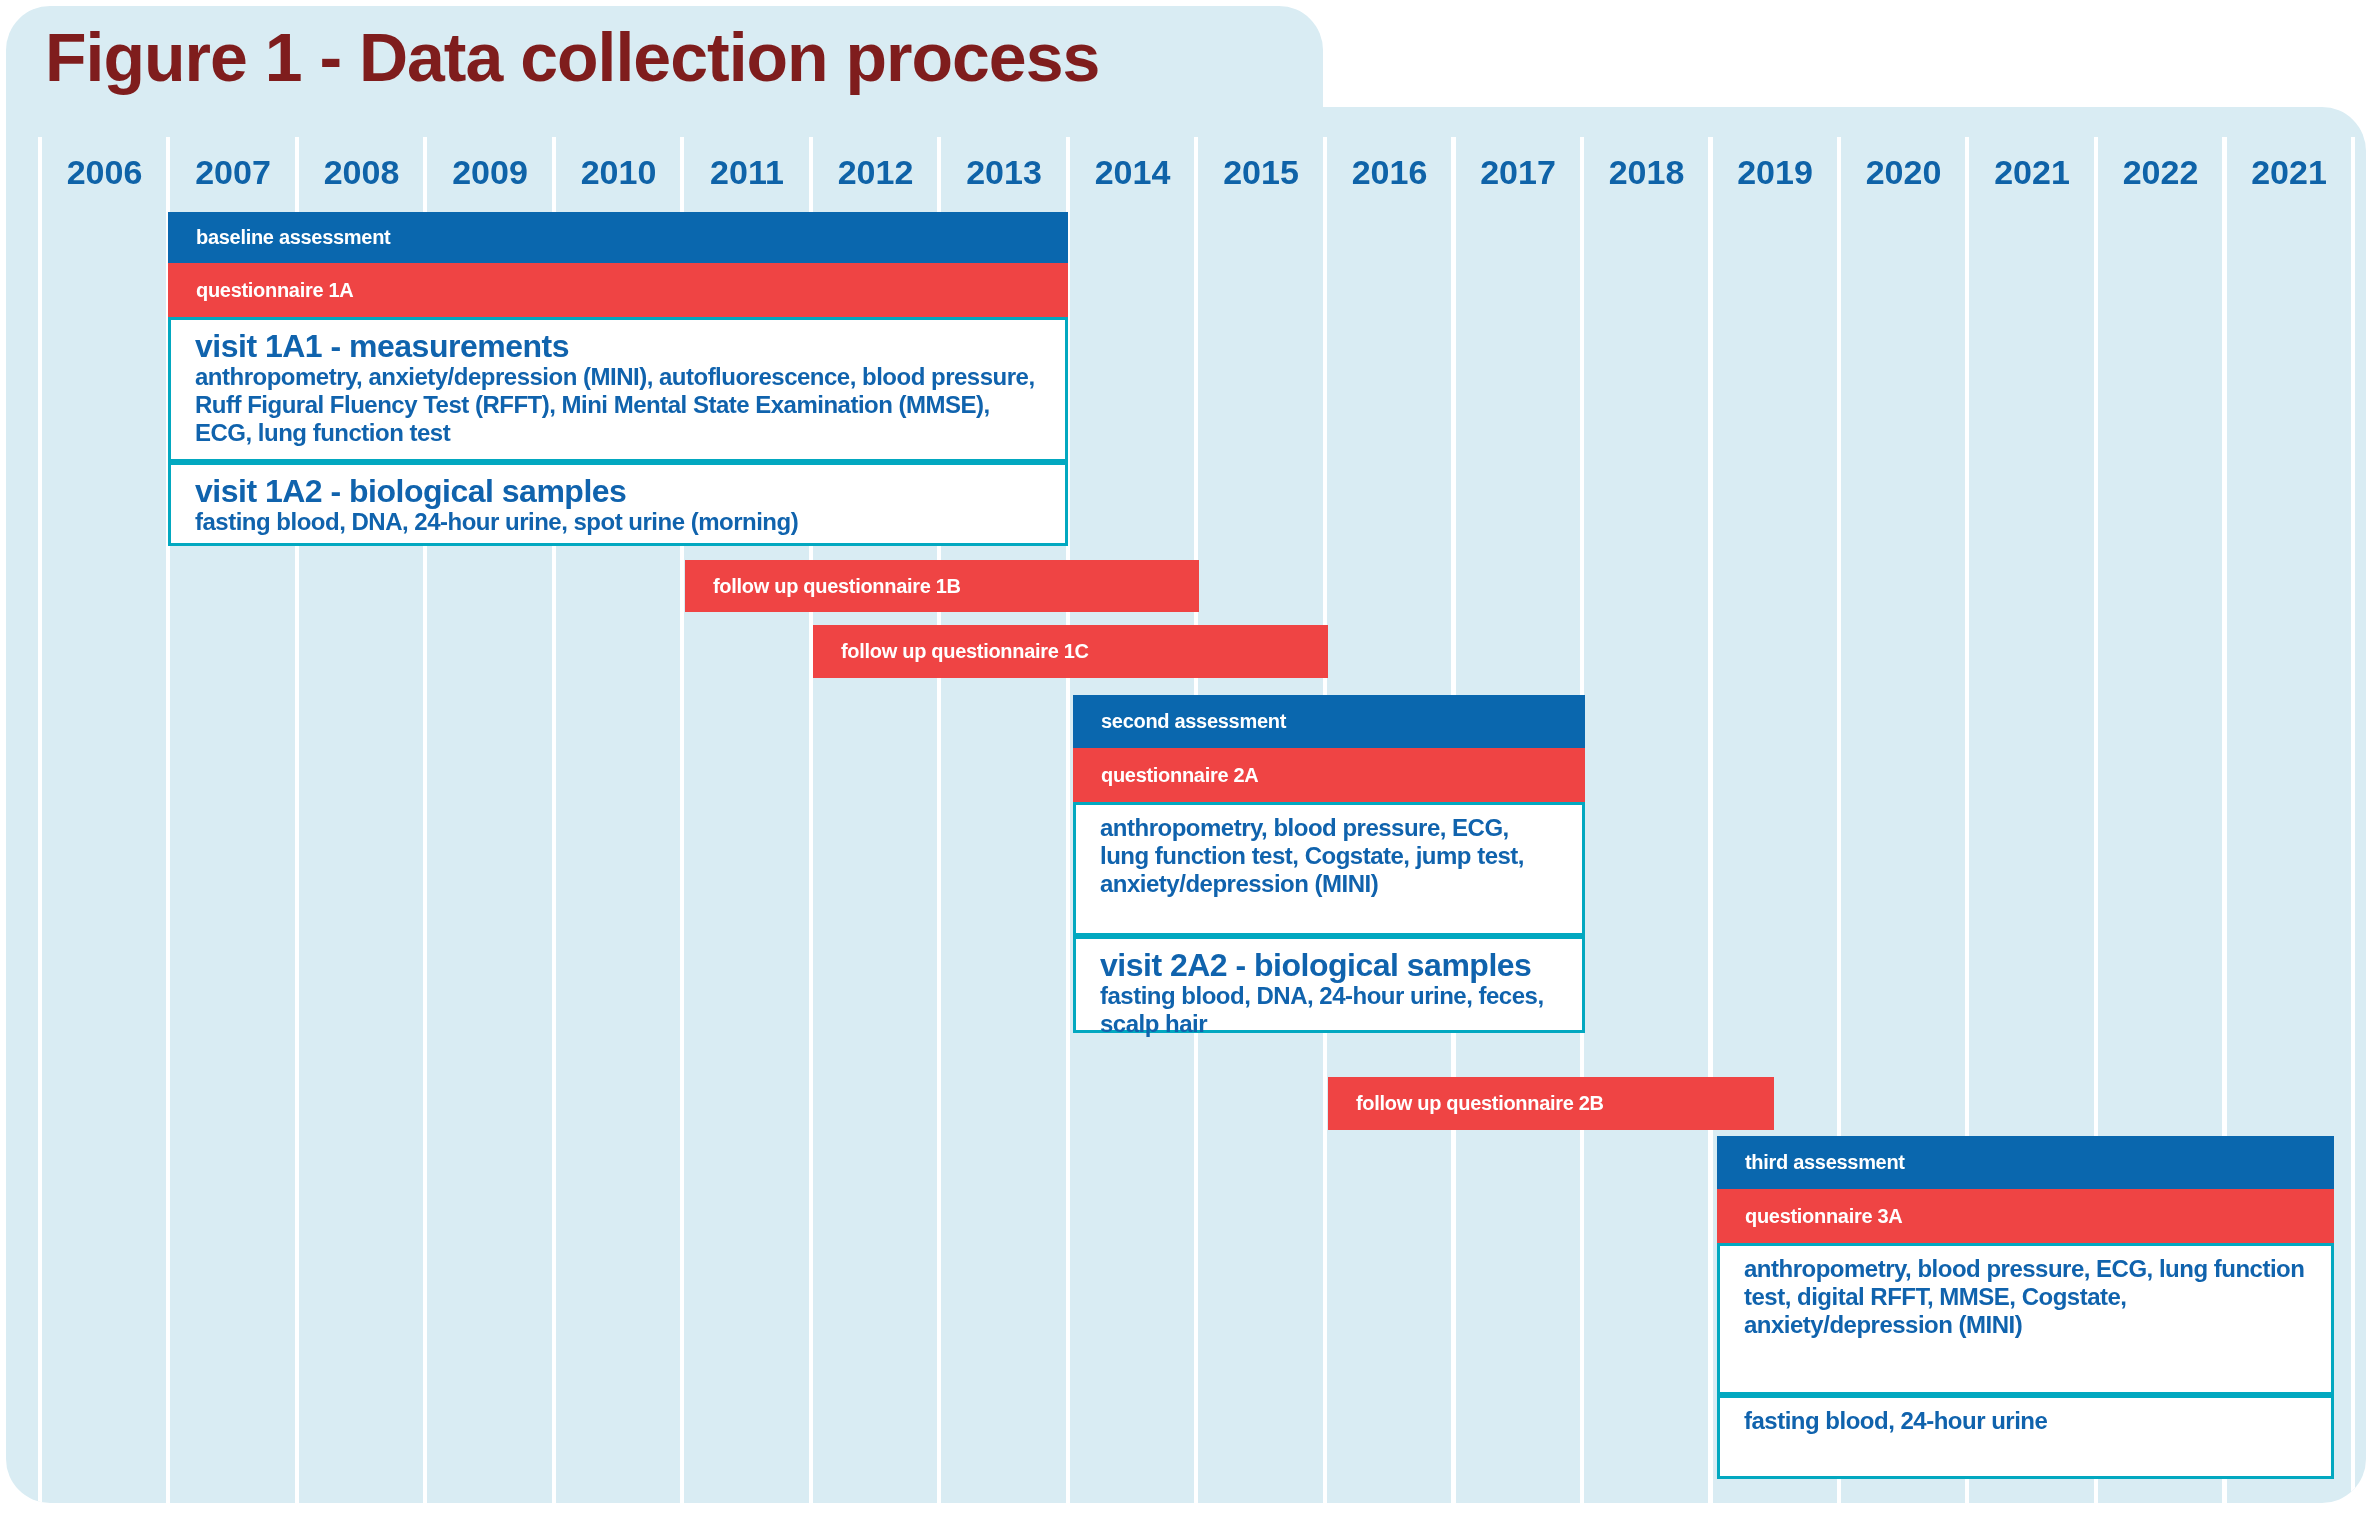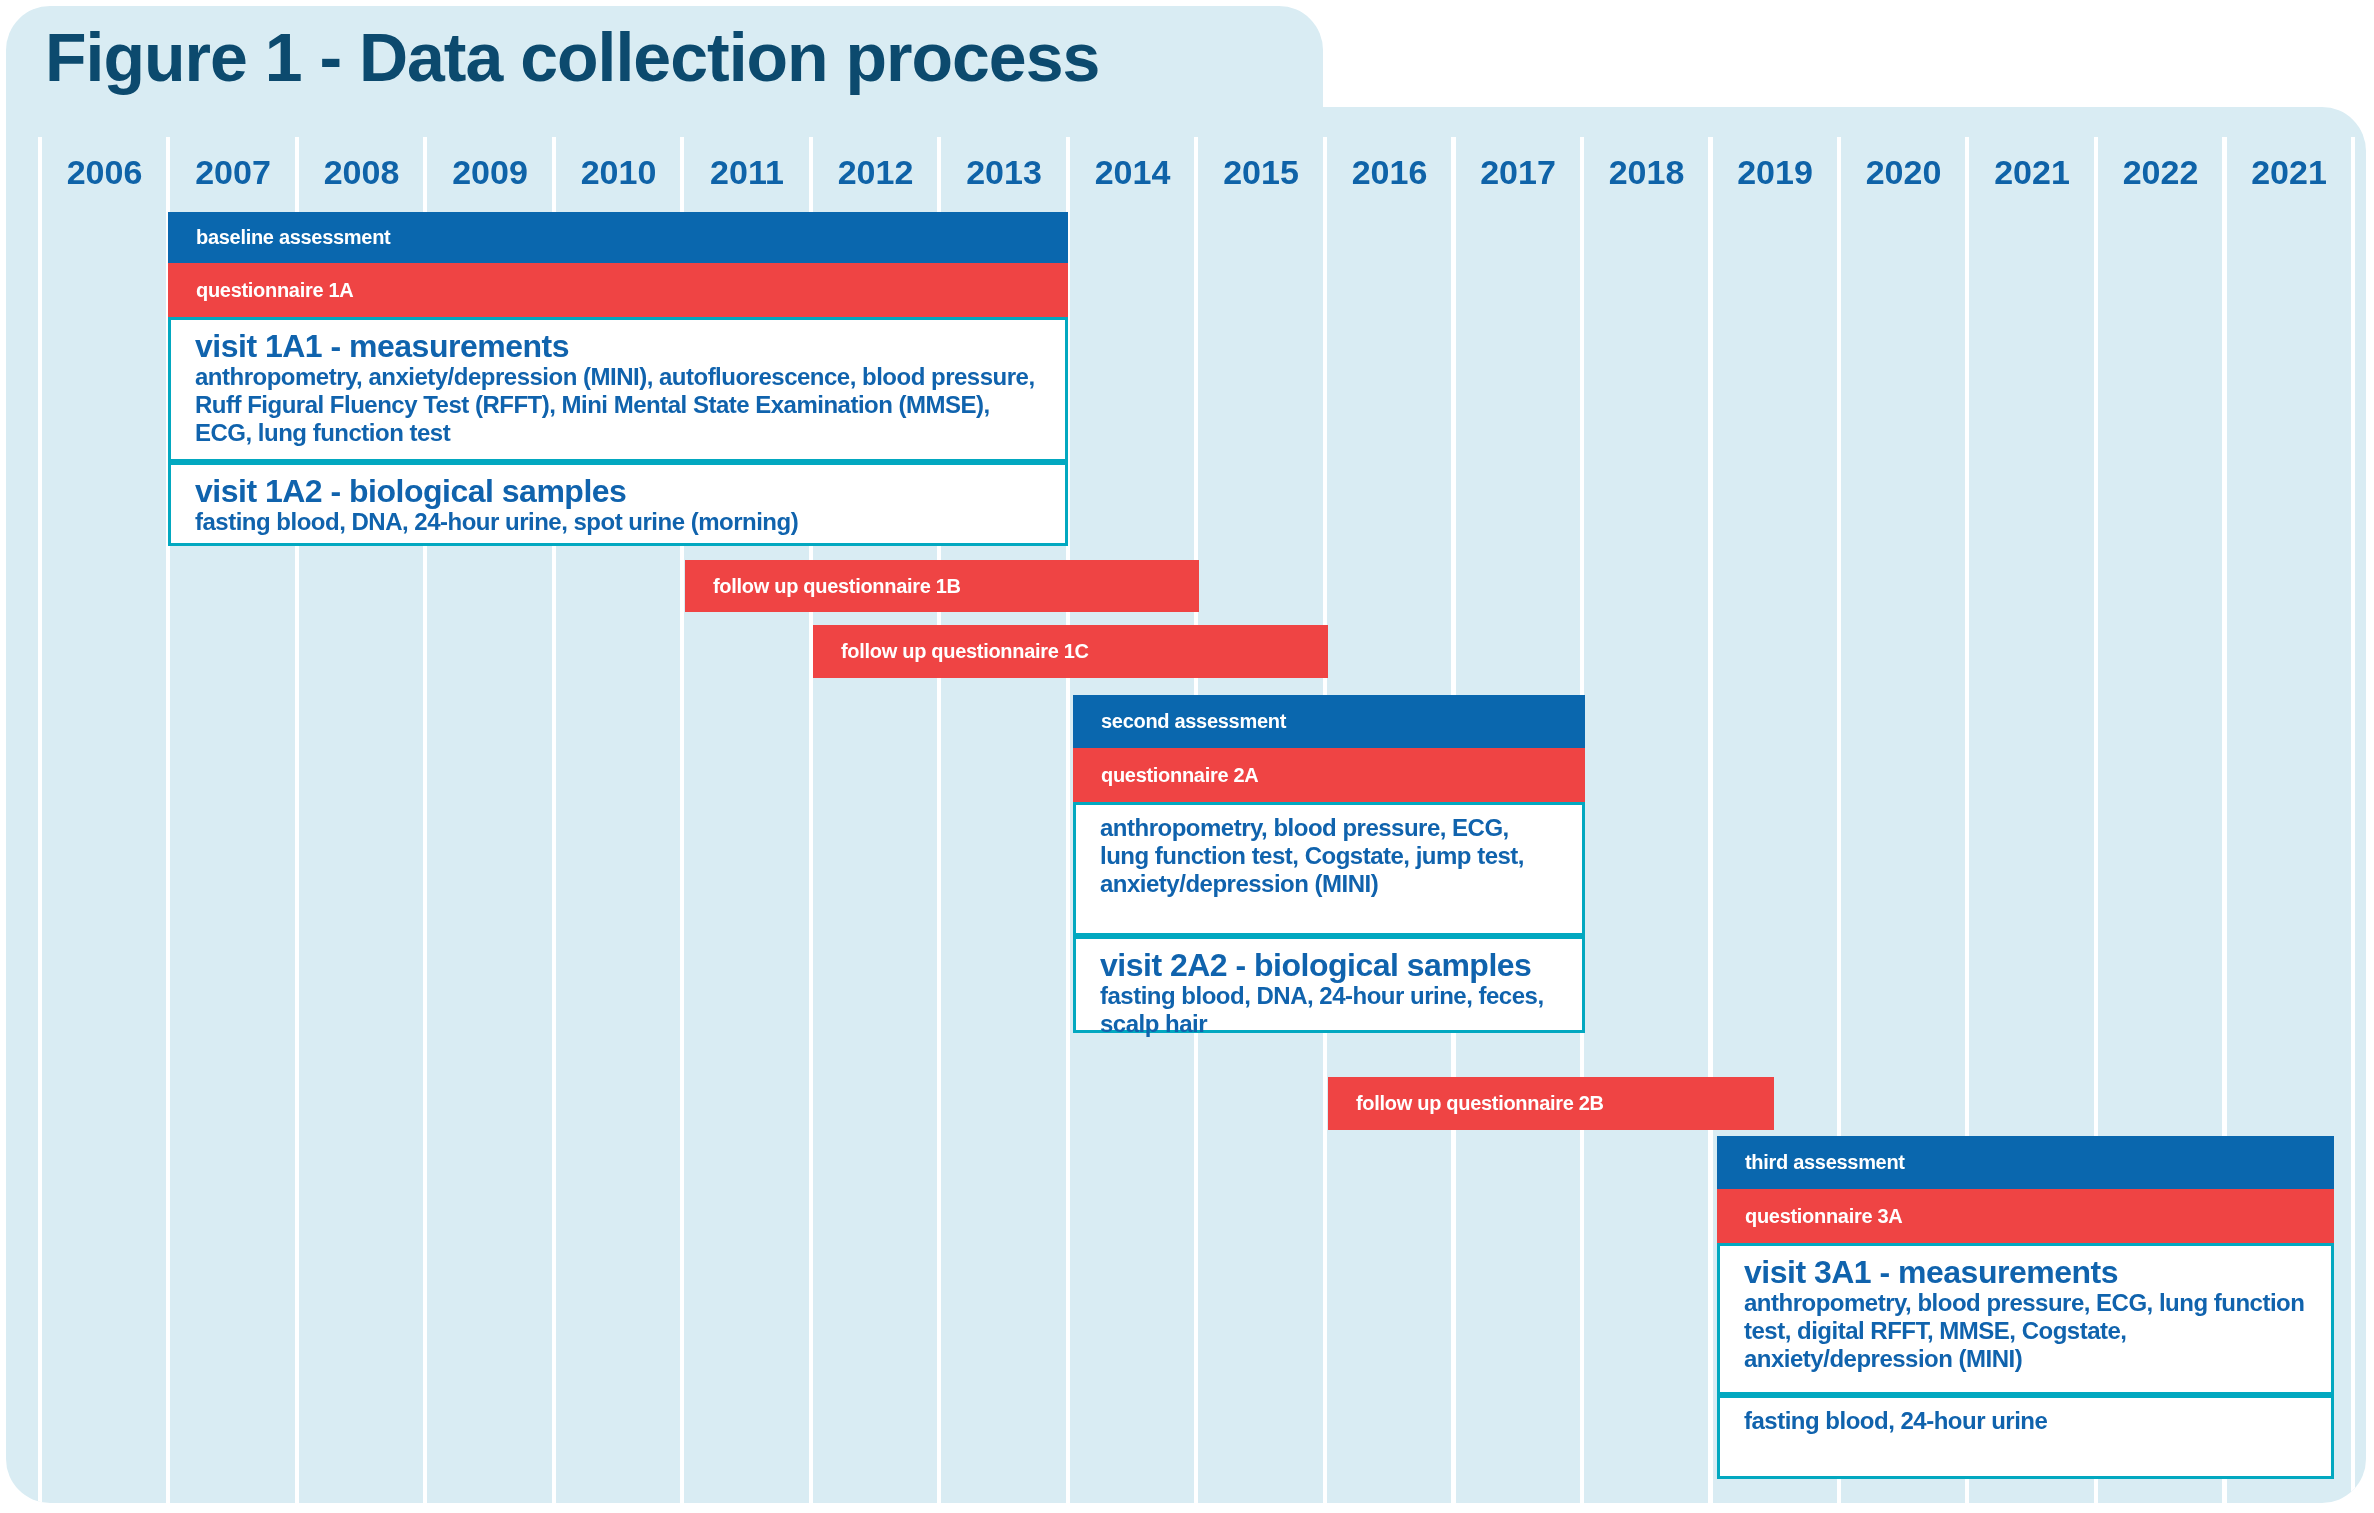--- a/index.html
+++ b/index.html
@@ -6,21 +6,21 @@
   .stage{
     position:relative;width:2374px;height:1513px;background:#ffffff;overflow:hidden;
     font-family:"Liberation Sans",sans-serif;
   }
   .title-panel{
     position:absolute;left:6px;top:6px;width:1317px;height:170px;
     background:#d9ecf3;border-radius:44px 44px 0 0;
   }
   .figure-title{
     position:absolute;left:45px;top:18px;
-    font-size:68px;font-weight:bold;color:#0c4a6e;letter-spacing:-1px;white-space:nowrap;
+    font-size:68px;font-weight:bold;color:#7f1d1d;letter-spacing:-1px;white-space:nowrap;
   }
   .timeline-panel{
     position:absolute;left:6px;top:107px;width:2360px;height:1396px;
     background:#d9ecf3;border-radius:0 44px 44px 44px;overflow:hidden;
   }
   
   .gridlines{
     position:absolute;left:32px;top:30px;width:2317px;height:1366px;
     background:repeating-linear-gradient(to right,#ffffff 0px,#ffffff 4px,transparent 4px,transparent 128.5px);
   }
@@ -93,21 +93,20 @@
     <div class="visit-box" style="left:1067px;top:829px;width:512px;height:97px">
       <div class="visit-title">visit 2A2 - biological samples</div>
       <div class="visit-details">fasting blood, DNA, 24-hour urine, feces, scalp hair</div>
     </div>
 
     <div class="bar teal" style="left:1322px;top:970px;width:446px;height:53px">follow up questionnaire 2B</div>
 
     <div class="bar dark" style="left:1711px;top:1029px;width:617px;height:53px">third assessment</div>
     <div class="bar teal" style="left:1711px;top:1082px;width:617px;height:54px">questionnaire 3A</div>
     <div class="visit-box" style="left:1711px;top:1136px;width:617px;height:152px">
-      <div class="visit-title">visit 3A1 - measurements</div>
       <div class="visit-details">anthropometry, blood pressure, ECG, lung function test, digital RFFT, MMSE, Cogstate, anxiety/depression (MINI)</div>
     </div>
     <div class="visit-box" style="left:1711px;top:1288px;width:617px;height:84px">
       <div class="visit-details">fasting blood, 24-hour urine</div>
     </div>
   </div>
 
   <div class="figure-title">Figure 1 - Data collection process</div>
 
 </div>

